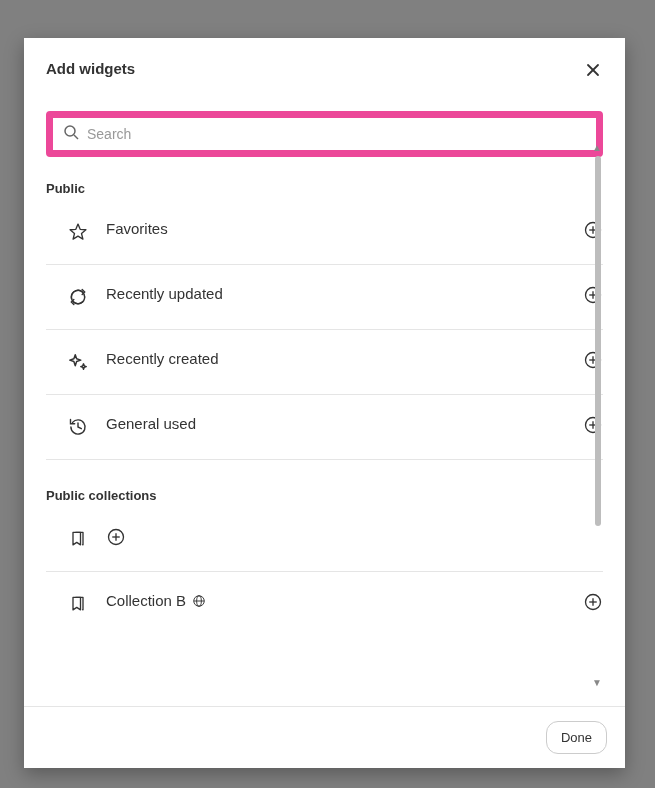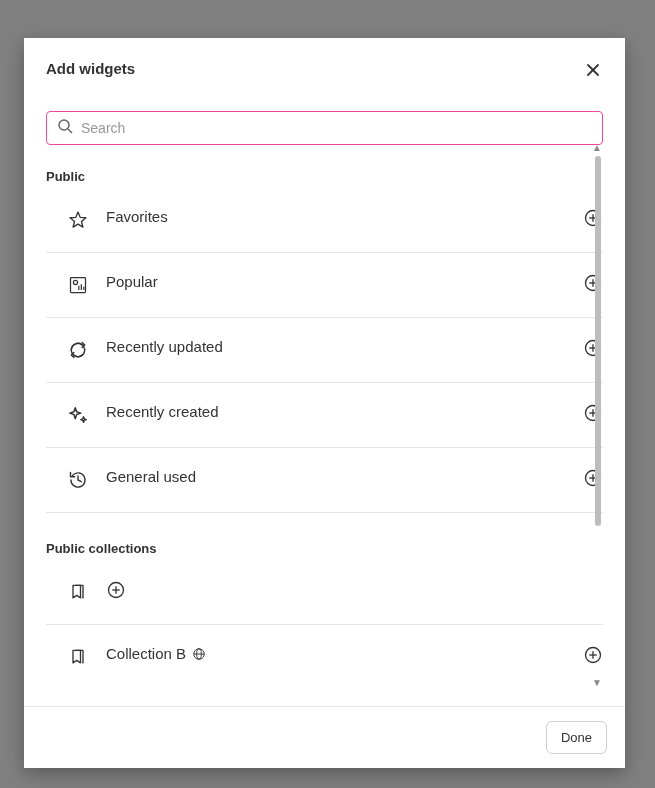--- a/index.html
+++ b/index.html
@@ -45,21 +45,21 @@
       padding: 2px;
       color: #333;
     }
     .modal-body {
       flex: 1;
       overflow-y: auto;
       padding: 18px 22px 0 22px;
       position: relative;
     }
     .search-wrap {
-      border: 1px solid #ec4899;
+      border: 7px solid #ec4899;
       border-radius: 4px;
       display: flex;
       align-items: center;
       padding: 6px 10px;
       margin-bottom: 24px;
     }
     .search-wrap svg {
       color: #666;
       margin-right: 8px;
     }
@@ -127,21 +127,21 @@
     }
     .modal-footer {
       border-top: 1px solid #e5e5e5;
       padding: 14px 18px;
       display: flex;
       justify-content: flex-end;
     }
     .done-btn {
       background: #fff;
       border: 1px solid #ccc;
-      border-radius: 6px;
+      border-radius: 12px;
       padding: 8px 14px;
       font-size: 13px;
       cursor: pointer;
       color: #333;
     }
     .arrow {
       position: absolute;
       right: 23px;
       color: #888;
       font-size: 10px;
@@ -203,43 +203,20 @@
           <span>
             <svg width="20" height="20" viewBox="0 0 24 24" fill="none" stroke="currentColor" stroke-width="1.6">
               <circle cx="12" cy="12" r="9"></circle>
               <line x1="12" y1="7.5" x2="12" y2="16.5"></line>
               <line x1="7.5" y1="12" x2="16.5" y2="12"></line>
             </svg>
           </span>
         </button>
       </div>
 
-      <div class="widget-row">
-        <div class="widget-icon">
-          <svg width="20" height="20" viewBox="0 0 24 24" fill="none" stroke="currentColor" stroke-width="1.5">
-            <rect x="3" y="3" width="18" height="18" rx="1"></rect>
-            <circle cx="9" cy="9" r="2.5"></circle>
-            <line x1="13" y1="18" x2="13" y2="13"></line>
-            <line x1="16" y1="18" x2="16" y2="11"></line>
-            <line x1="19" y1="18" x2="19" y2="14"></line>
-          </svg>
-        </div>
-        <div class="widget-label">
-          <span>Popular</span>
-        </div>
-        <button class="add-btn">
-          <span>
-            <svg width="20" height="20" viewBox="0 0 24 24" fill="none" stroke="currentColor" stroke-width="1.6">
-              <circle cx="12" cy="12" r="9"></circle>
-              <line x1="12" y1="7.5" x2="12" y2="16.5"></line>
-              <line x1="7.5" y1="12" x2="16.5" y2="12"></line>
-            </svg>
-          </span>
-        </button>
-      </div>
 
       <div class="widget-row">
         <div class="widget-icon">
           <svg width="20" height="20" viewBox="0 0 24 24" fill="none" stroke="currentColor" stroke-width="1.7" stroke-linecap="round">
             <path d="M20 12a8 8 0 1 0-2.34 5.66"></path>
             <polyline points="20 4 20 12 12 12" fill="none" stroke="none"></polyline>
             <path d="M4 12a8 8 0 0 1 13.66-5.66"></path>
             <polyline points="17 3 20 6 17 9" fill="none"></polyline>
             <polyline points="7 21 4 18 7 15" fill="none"></polyline>
             <path d="M20 12a8 8 0 0 1-13.66 5.66" fill="none"></path>

